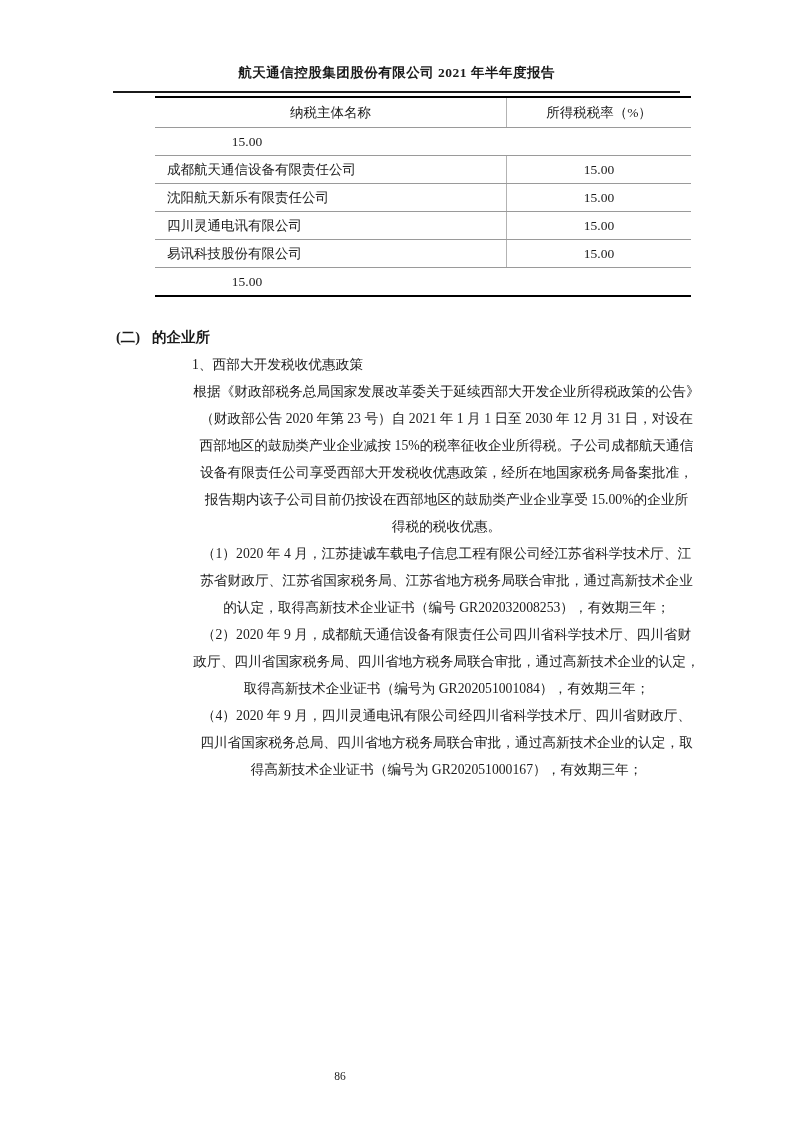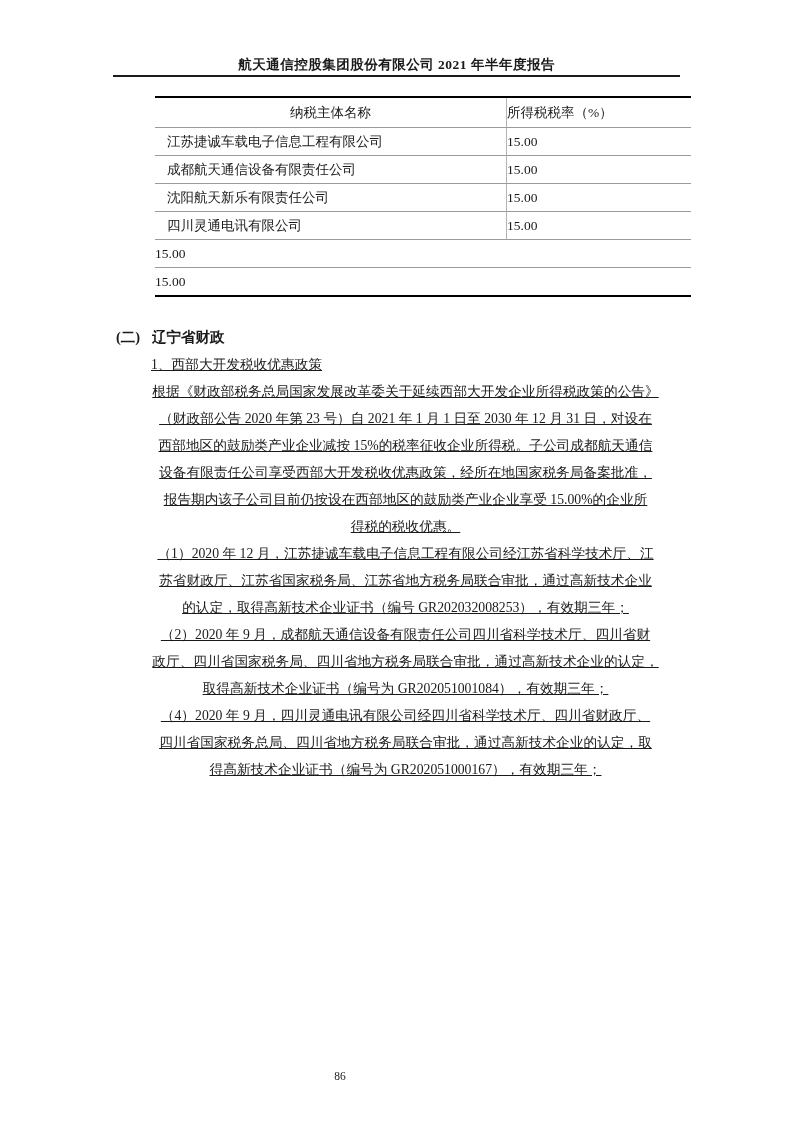--- a/index.html
+++ b/index.html
@@ -3,100 +3,100 @@
 <meta charset="utf-8">
 <style>
   html,body{margin:0;padding:0;}
   body{
     width:793px;height:1122px;position:relative;background:#ffffff;
     font-family:"Liberation Serif","DejaVu Serif",serif;
     color:#1a1a1a;-webkit-font-smoothing:antialiased;
   }
   
   .doc-header{
-    position:absolute;top:56px;left:113px;width:567px;
+    position:absolute;top:64px;left:113px;width:567px;
     text-align:center;font-size:13.5px;font-weight:bold;
-    padding-bottom:1px;border-bottom:2px solid #1b1b1b;
+    padding-bottom:9px;border-bottom:2px solid #1b1b1b;
     letter-spacing:.5px;white-space:nowrap;
   }
   
   .tax-table{
     position:absolute;top:96px;left:155px;width:536px;
     border-top:2.5px solid #000;border-bottom:2.5px solid #000;
     font-size:13.5px;
   }
   .t-row{display:flex;align-items:center;}
   .t-row + .t-row{border-top:1px solid #9a9a9a;}
   .t-head{height:29px;}
   .t-data{height:27px;}
   .c-name{width:352px;box-sizing:border-box;border-right:1px solid #b3b3b3;align-self:stretch;display:flex;align-items:center;}
   .t-head .c-name{justify-content:center;}
   .t-data .c-name{padding-left:12px;}
-  .c-rate{width:184px;text-align:left;}
+  .c-rate{width:184px;text-align:center;}
   
   .section{position:absolute;top:324px;left:116px;width:564px;font-size:13.7px;line-height:27px;}
   .sec-heading{font-weight:bold;font-size:14.5px;line-height:27px;}
   .sec-no{display:inline-block;width:36px;}
-  .sec-body{margin-left:35px;width:509px;text-decoration:underline;}
+  .sec-body{margin-left:76px;width:509px;}
   .para{margin:0;white-space:pre-line;text-align:center;}
   .item-title{margin:0;}
   .item2-title{margin-top:19px;}
   
   .page-number{
     position:absolute;top:1070px;left:0;width:680px;
     text-align:center;font-size:11.5px;color:#222;
   }
 </style>
 </head>
 <body>
 
 <div class="doc-header">航天通信控股集团股份有限公司 2021 年半年度报告</div>
 
 <div class="tax-table">
   <div class="t-row t-head">
     <div class="c-name">纳税主体名称</div>
     <div class="c-rate">所得税税率（%）</div>
   </div>
   <div class="t-row t-data">
-    <div class="c-name">江苏捷诚车载电子信息工程有限公司</div>
     <div class="c-rate">15.00</div>
   </div>
   <div class="t-row t-data">
     <div class="c-name">成都航天通信设备有限责任公司</div>
     <div class="c-rate">15.00</div>
   </div>
   <div class="t-row t-data">
     <div class="c-name">沈阳航天新乐有限责任公司</div>
     <div class="c-rate">15.00</div>
   </div>
   <div class="t-row t-data">
     <div class="c-name">四川灵通电讯有限公司</div>
     <div class="c-rate">15.00</div>
   </div>
   <div class="t-row t-data">
+    <div class="c-name">易讯科技股份有限公司</div>
     <div class="c-rate">15.00</div>
   </div>
   <div class="t-row t-data">
     <div class="c-rate">15.00</div>
   </div>
 </div>
 
 <div class="section">
   <div class="sec-heading">
-    <span class="sec-no">(二)</span><span>辽宁省财政</span>
+    <span class="sec-no">(二)</span><span>的企业所</span>
   </div>
   <div class="sec-body">
     <p class="item-title">1、西部大开发税收优惠政策</p>
     <p class="para">根据《财政部税务总局国家发展改革委关于延续西部大开发企业所得税政策的公告》
 （财政部公告 2020 年第 23 号）自 2021 年 1 月 1 日至 2030 年 12 月 31 日，对设在
 西部地区的鼓励类产业企业减按 15%的税率征收企业所得税。子公司成都航天通信
 设备有限责任公司享受西部大开发税收优惠政策，经所在地国家税务局备案批准，
 报告期内该子公司目前仍按设在西部地区的鼓励类产业企业享受 15.00%的企业所
 得税的税收优惠。</p>
-    <p class="para">（1）2020 年 12 月，江苏捷诚车载电子信息工程有限公司经江苏省科学技术厅、江
+    <p class="para">（1）2020 年 4 月，江苏捷诚车载电子信息工程有限公司经江苏省科学技术厅、江
 苏省财政厅、江苏省国家税务局、江苏省地方税务局联合审批，通过高新技术企业
 的认定，取得高新技术企业证书（编号 GR202032008253），有效期三年；</p>
     <p class="para">（2）2020 年 9 月，成都航天通信设备有限责任公司四川省科学技术厅、四川省财
 政厅、四川省国家税务局、四川省地方税务局联合审批，通过高新技术企业的认定，
 取得高新技术企业证书（编号为 GR202051001084），有效期三年；</p>
     <p class="para">（4）2020 年 9 月，四川灵通电讯有限公司经四川省科学技术厅、四川省财政厅、
 四川省国家税务总局、四川省地方税务局联合审批，通过高新技术企业的认定，取
 得高新技术企业证书（编号为 GR202051000167），有效期三年；</p>
   </div>
 </div>

